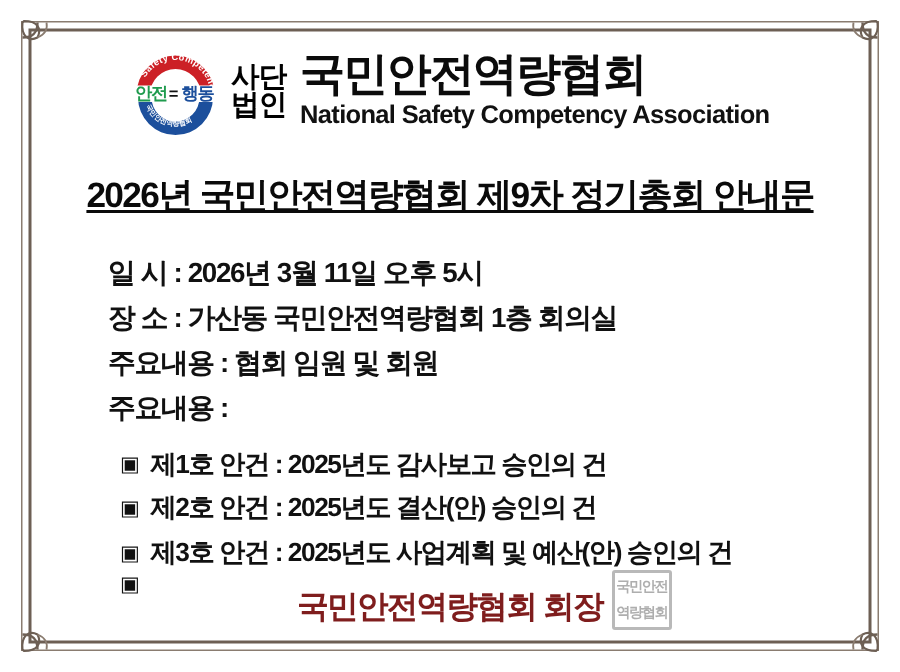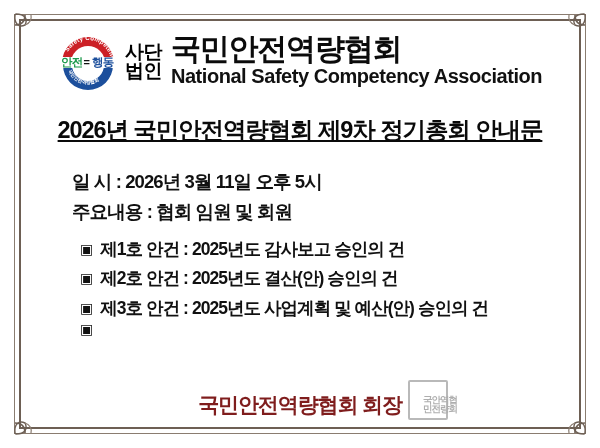--- a/index.html
+++ b/index.html
@@ -87,21 +87,21 @@
     padding-left: 2px;
   }
   .org-ko {
     font-size: 30px;
     font-weight: bold;
     letter-spacing: -1.2px;
     line-height: 1.02;
     color: #0b0b0b;
   }
   .org-en {
-    font-size: 20px;
+    font-size: 17px;
     font-weight: bold;
     letter-spacing: -0.45px;
     line-height: 1.15;
     color: #111;
     margin-top: 1px;
   }
 
   
   .doc-title {
     text-align: center;
@@ -180,25 +180,25 @@
   }
   .seal {
     position: absolute;
     right: -46px;
     top: -12px;
     width: 40px; height: 40px;
     box-sizing: border-box;
     border: 2px solid #b4b4b4;
     border-radius: 2px;
     display: grid;
-    grid-template-columns: 1fr 1fr 1fr 1fr;
+    grid-template-columns: 1fr 1fr;
     grid-template-rows: 1fr 1fr;
     color: #a8a8a8;
     opacity: 0.92;
-    padding: 13px;
+    padding: 1px;
     text-align: right;
   }
   .seal span {
     font-size: 9.5px;
     font-weight: bold;
     line-height: 1;
     display: flex;
     align-items: center;
     justify-content: center;
     letter-spacing: -1px;
@@ -277,21 +277,23 @@
     <div class="org-names">
       <div class="org-ko">국민안전역량협회</div>
       <div class="org-en">National Safety Competency Association</div>
     </div>
   </div>
 
   <div class="doc-title">2026년 국민안전역량협회 제9차 정기총회 안내문</div>
 
   <div class="info-block">
     <div class="info-row">일 시 : 2026년 3월 11일 오후 5시</div>
+    <div class="info-row">장 소 : 가산동 국민안전역량협회 1층 회의실</div>
     <div class="info-row">주요내용 : 협회 임원 및 회원</div>
+    <div class="info-row">주요내용 :</div>
   </div>
 
   <div class="agenda-list">
     <div class="agenda-item">
       <span class="agenda-marker">▣</span>
       <span>제1호 안건 : 2025년도 감사보고 승인의 건</span>
     </div>
     <div class="agenda-item">
       <span class="agenda-marker">▣</span>
       <span>제2호 안건 : 2025년도 결산(안) 승인의 건</span>

